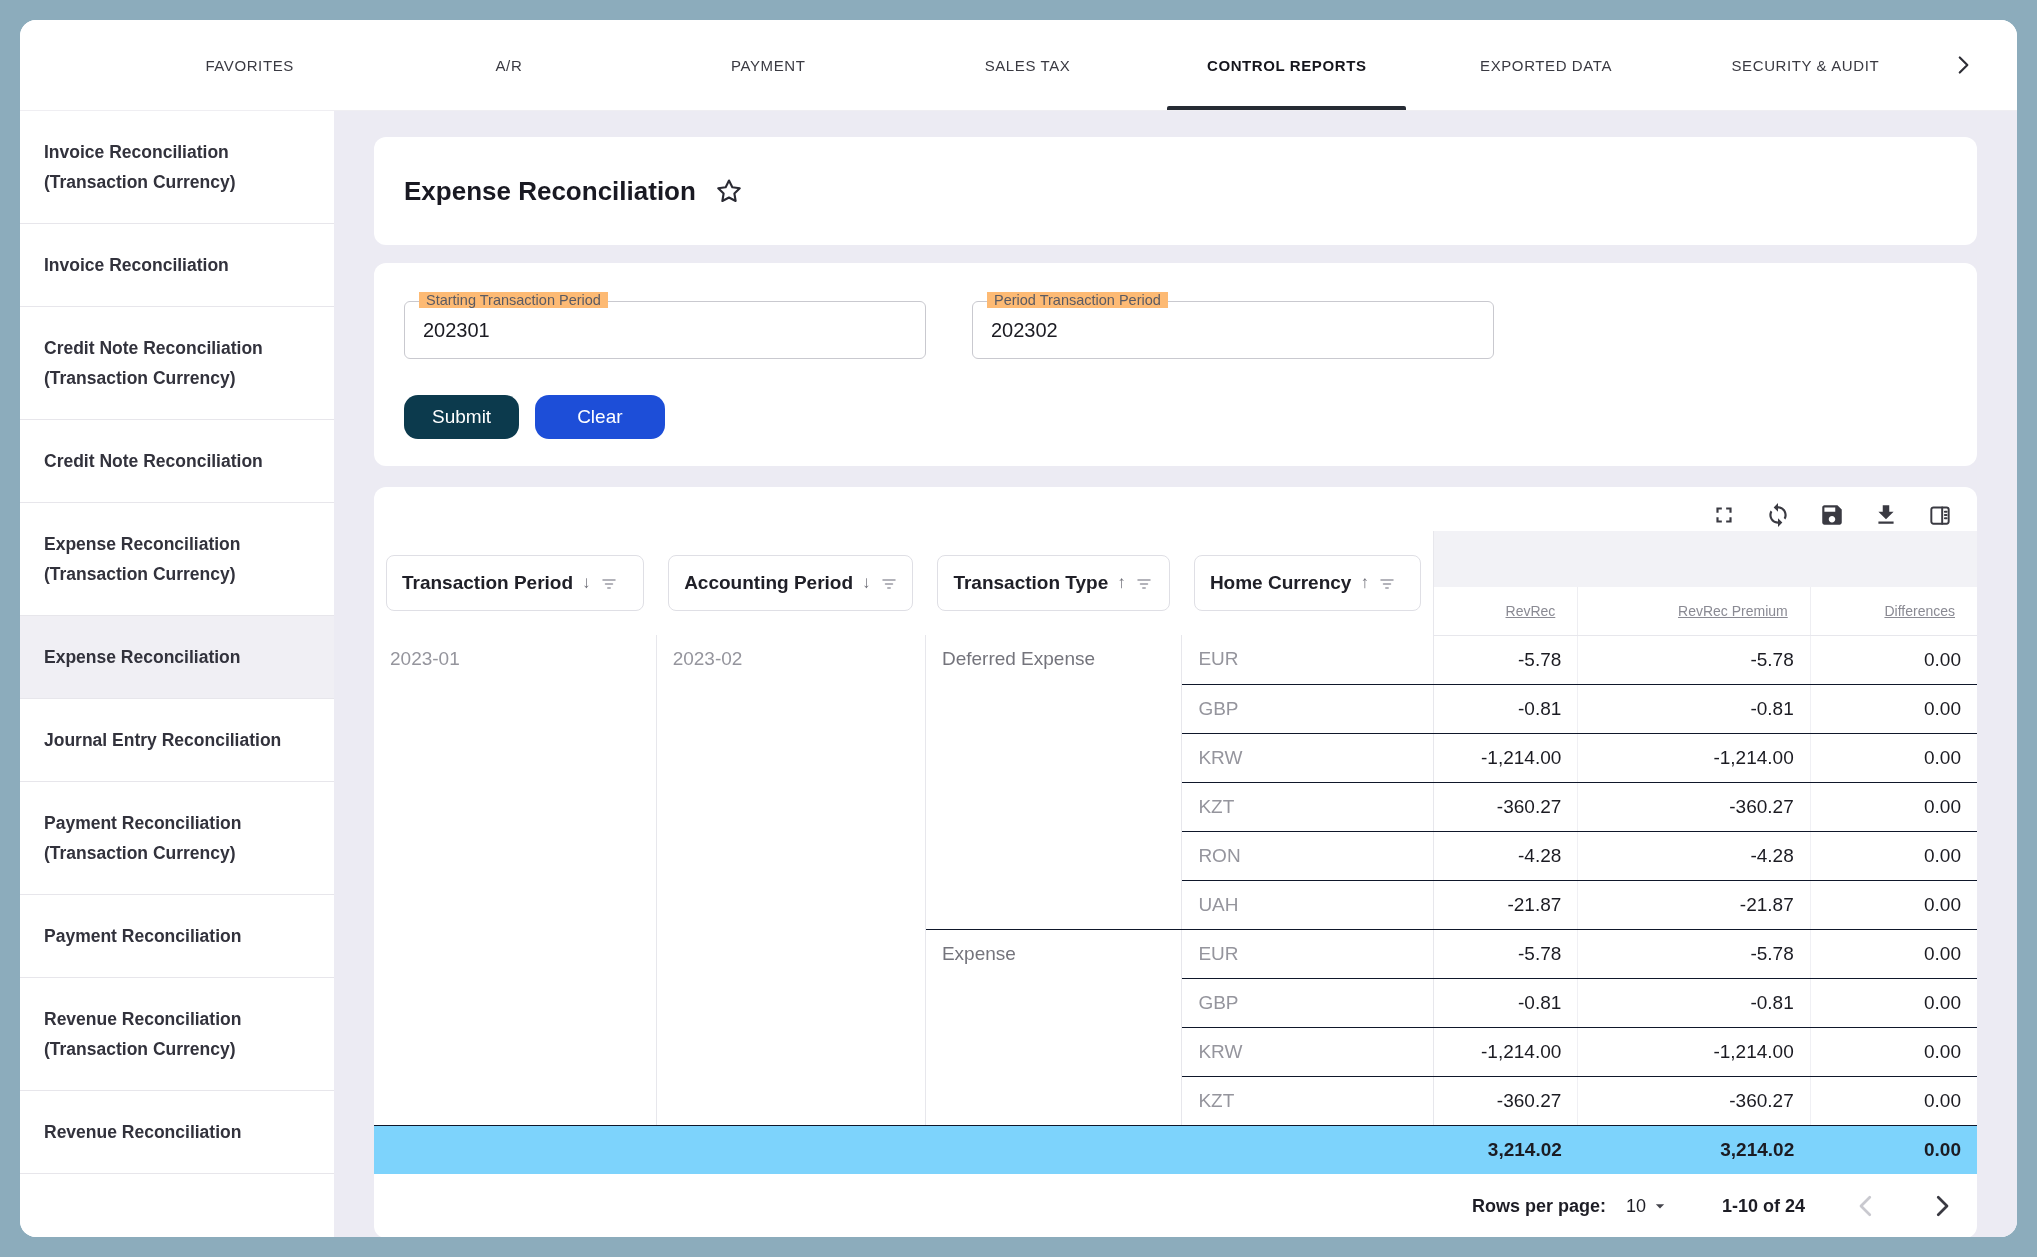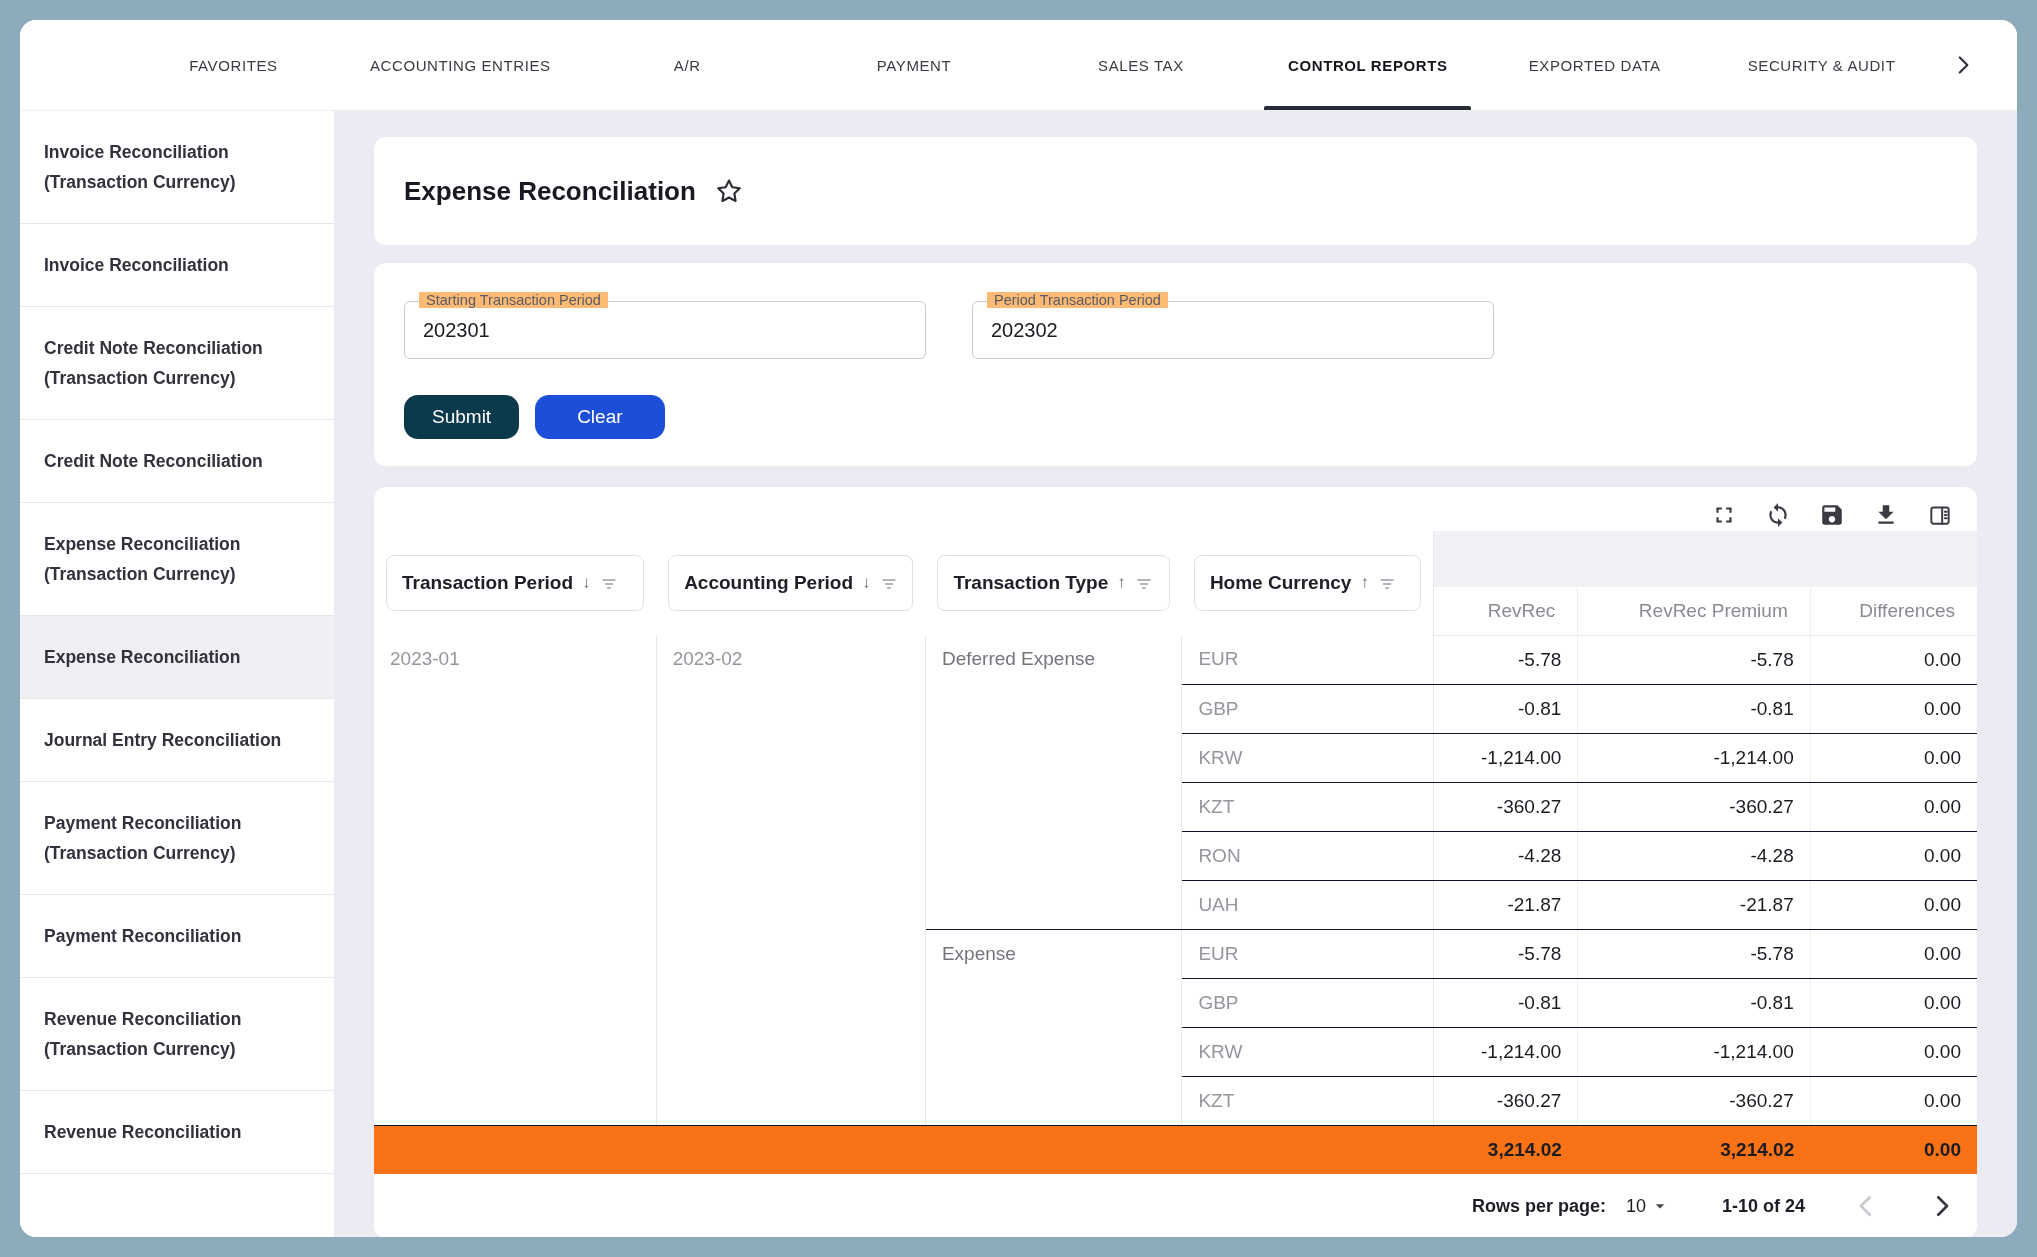--- a/index.html
+++ b/index.html
@@ -46,49 +46,48 @@
   .tool-btn svg { width:100%; height:100%; }
 
   table.grid { width:100%; border-collapse:collapse; table-layout:fixed; }
   col.w-tp{width:17.6%} col.w-ap{width:16.8%} col.w-tt{width:16%} col.w-hc{width:15.7%} col.w-r1{width:9%} col.w-r2{width:14.5%} col.w-r3{width:10.4%}
   th { font-weight:normal; text-align:left; padding:0; }
   th.chip-cell { vertical-align:middle; padding:0 12px; }
   .chip { display:flex; align-items:center; gap:9px; border:1px solid #dfdfe5; border-radius:8px; height:56px; padding:0 15px; font-size:19px; font-weight:600; color:#202028; background:#fff; cursor:pointer; white-space:nowrap; overflow:hidden; }
   .sort-arrow { font-size:17px; font-weight:400; color:#6f6f78; }
   .filter-icon { color:#9b9ba4; display:flex; margin-top:2px; }
   th.group-head { height:56px; background:#F2F2F6; border-left:1px solid #e7e7ec; }
-  th.vh { height:48px; font-size:19px; color:#8A8A93; text-align:right; padding:0 22px; border-bottom:1px solid #e7e7ec; border-left:1px solid #eeeef2; cursor:pointer; }
+  th.vh { height:48px; font-size:14px; color:#8A8A93; text-align:right; padding:0 22px; border-bottom:1px solid #e7e7ec; border-left:1px solid #eeeef2; cursor:pointer;text-decoration:underline; }
   th.vh.first { border-left:1px solid #e7e7ec; }
 
   tbody td { height:49px; font-size:19px; border-bottom:1px solid #0f172a; }
   td.c-transaction-period, td.c-accounting-period, td.c-transaction-type { vertical-align:top; padding:13px 16px 0; color:#95959d; border-right:1px solid #e7e7ec; }
   td.c-transaction-type { color:#74747c; }
   td.c-home-currency { padding:0 16px; color:#95959d; border-right:1px solid #e7e7ec; }
   td.num { text-align:right; padding:0 16px; color:#1b1b22; }
   td.c-revrec-premium, td.c-differences { border-left:1px solid #f0f0f4; }
 
-  tfoot td { background:#f97316; height:49px; border-top:1px solid #e3e3e8; font-weight:600; font-size:19px; color:#1b1b22; }
+  tfoot td { background:#7dd3fc; height:49px; border-top:1px solid #e3e3e8; font-weight:600; font-size:19px; color:#1b1b22; }
 
   .pagination { height:64px; display:flex; align-items:center; justify-content:flex-end; padding-right:20px; font-size:18px; color:#1d1d25;margin-left:14px; }
   .pag-label { font-weight:600; }
   .rpp { display:flex; align-items:center; gap:4px; margin-left:20px; cursor:pointer; color:#1d1d25; }
   .rpp .caret { display:flex; color:#44444c; }
   .range { font-weight:600; margin-left:52px; }
   .page-btn { background:none; border:none; margin-left:46px; width:30px; height:30px; color:#3a3a42; cursor:pointer; padding:0; display:flex; }
   .page-btn.disabled { color:#c9c9cf; }
   .page-btn svg { width:100%; height:100%; }
 </style>
 </head>
 <body>
 
 <div class="window">
 
   <nav class="topnav">
     <div class="tab">FAVORITES</div>
-    <div class="tab">ACCOUNTING ENTRIES</div>
     <div class="tab">A/R</div>
     <div class="tab">PAYMENT</div>
     <div class="tab">SALES TAX</div>
     <div class="tab active">CONTROL REPORTS</div>
     <div class="tab">EXPORTED DATA</div>
     <div class="tab">SECURITY &amp; AUDIT</div>
     <div class="nav-more">
       <span style="display:flex;width:26px;height:26px;">
         <svg viewBox="0 0 24 24" fill="none" stroke="currentColor" stroke-width="2" stroke-linecap="round" stroke-linejoin="round">
             <path d="M9 5l7 7-7 7"></path>

